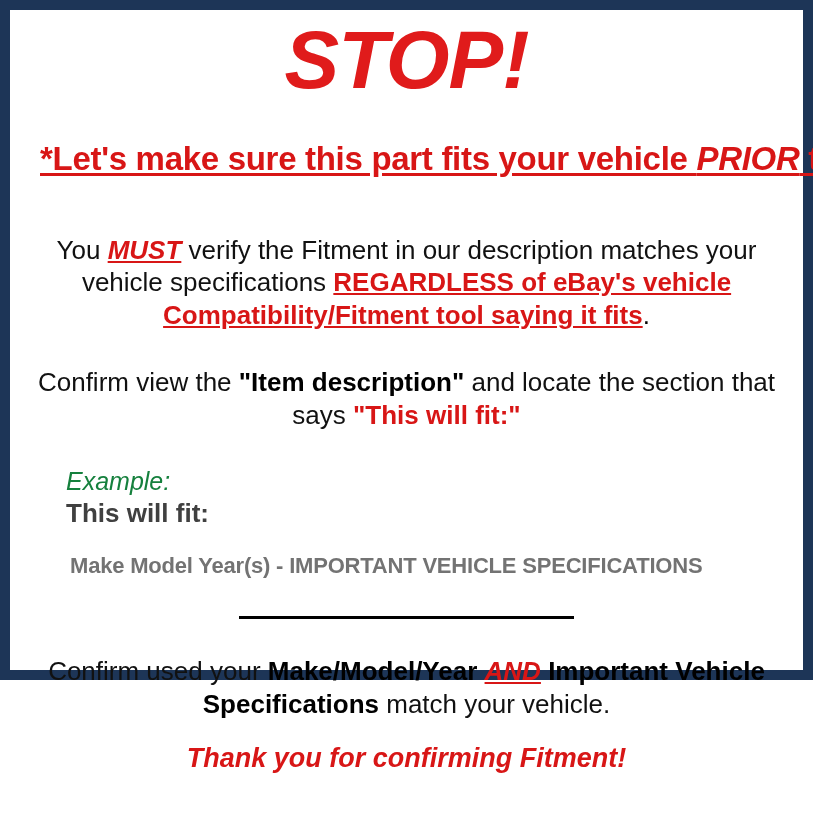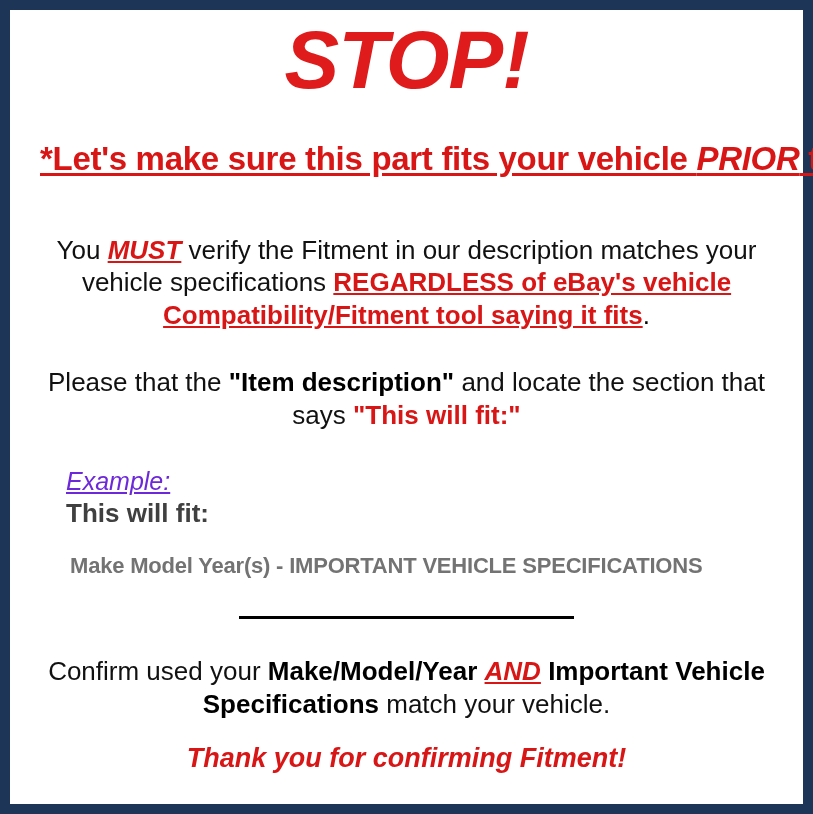--- a/index.html
+++ b/index.html
@@ -10,21 +10,21 @@
   body {
     width: 813px;
     height: 814px;
     overflow: hidden;
     font-family: "Liberation Sans", sans-serif;
   }
 
   .notice-card {
     box-sizing: border-box;
     width: 813px;
-    height: 814px;
+    height: 680px;
     border: 10px solid #1d3557;
     background: #ffffff;
     position: relative;
   }
 
   .inner {
     box-sizing: border-box;
     width: 100%;
     height: 100%;
     padding: 0 14px;
@@ -94,22 +94,21 @@
   
   .example-block {
     text-align: left;
     padding-left: 42px;
     padding-top: 36px;
   }
   .example-label {
     margin: 0;
     font-size: 25px;
     font-style: italic;
-    color: #6d28d9;
-    text-decoration: underline;
+    color: #15803d;
     text-underline-offset: 2px;
     display: inline-block;
   }
   .example-fit {
     margin: 0;
     padding-top: 2px;
     font-size: 26px;
     font-weight: bold;
     color: #404040;
   }
@@ -151,21 +150,21 @@
 
 <div class="notice-card">
   <div class="inner">
 
     <h1 class="stop-heading">STOP!</h1>
 
     <p class="tagline"><span>*Let's make sure this part fits your vehicle </span><span class="ital">PRIOR</span><span> to purchasing*</span></p>
 
     <p class="para p-must"><span>You </span><span class="red-bold-ital-u">MUST</span><span> verify the Fitment in our description matches your vehicle specifications </span><span class="red-bold-u">REGARDLESS of eBay's vehicle Compatibility/Fitment tool saying it fits</span><span class="blk-period">.</span></p>
 
-    <p class="para p-view"><span>Please that the </span><span class="blk-bold">"Item description"</span><span> and locate the section that says </span><span class="red-bold">"This will fit:"</span></p>
+    <p class="para p-view"><span>Confirm view the </span><span class="blk-bold">"Item description"</span><span> and locate the section that says </span><span class="red-bold">"This will fit:"</span></p>
 
     <div class="example-block">
       <p style="margin:0;"><span class="example-label">Example:</span></p>
       <p class="example-fit">This will fit:</p>
       <p class="example-spec">Make Model Year(s) - IMPORTANT VEHICLE SPECIFICATIONS</p>
     </div>
 
     <div class="divider-wrap">
       <span class="divider"></span>
     </div>

